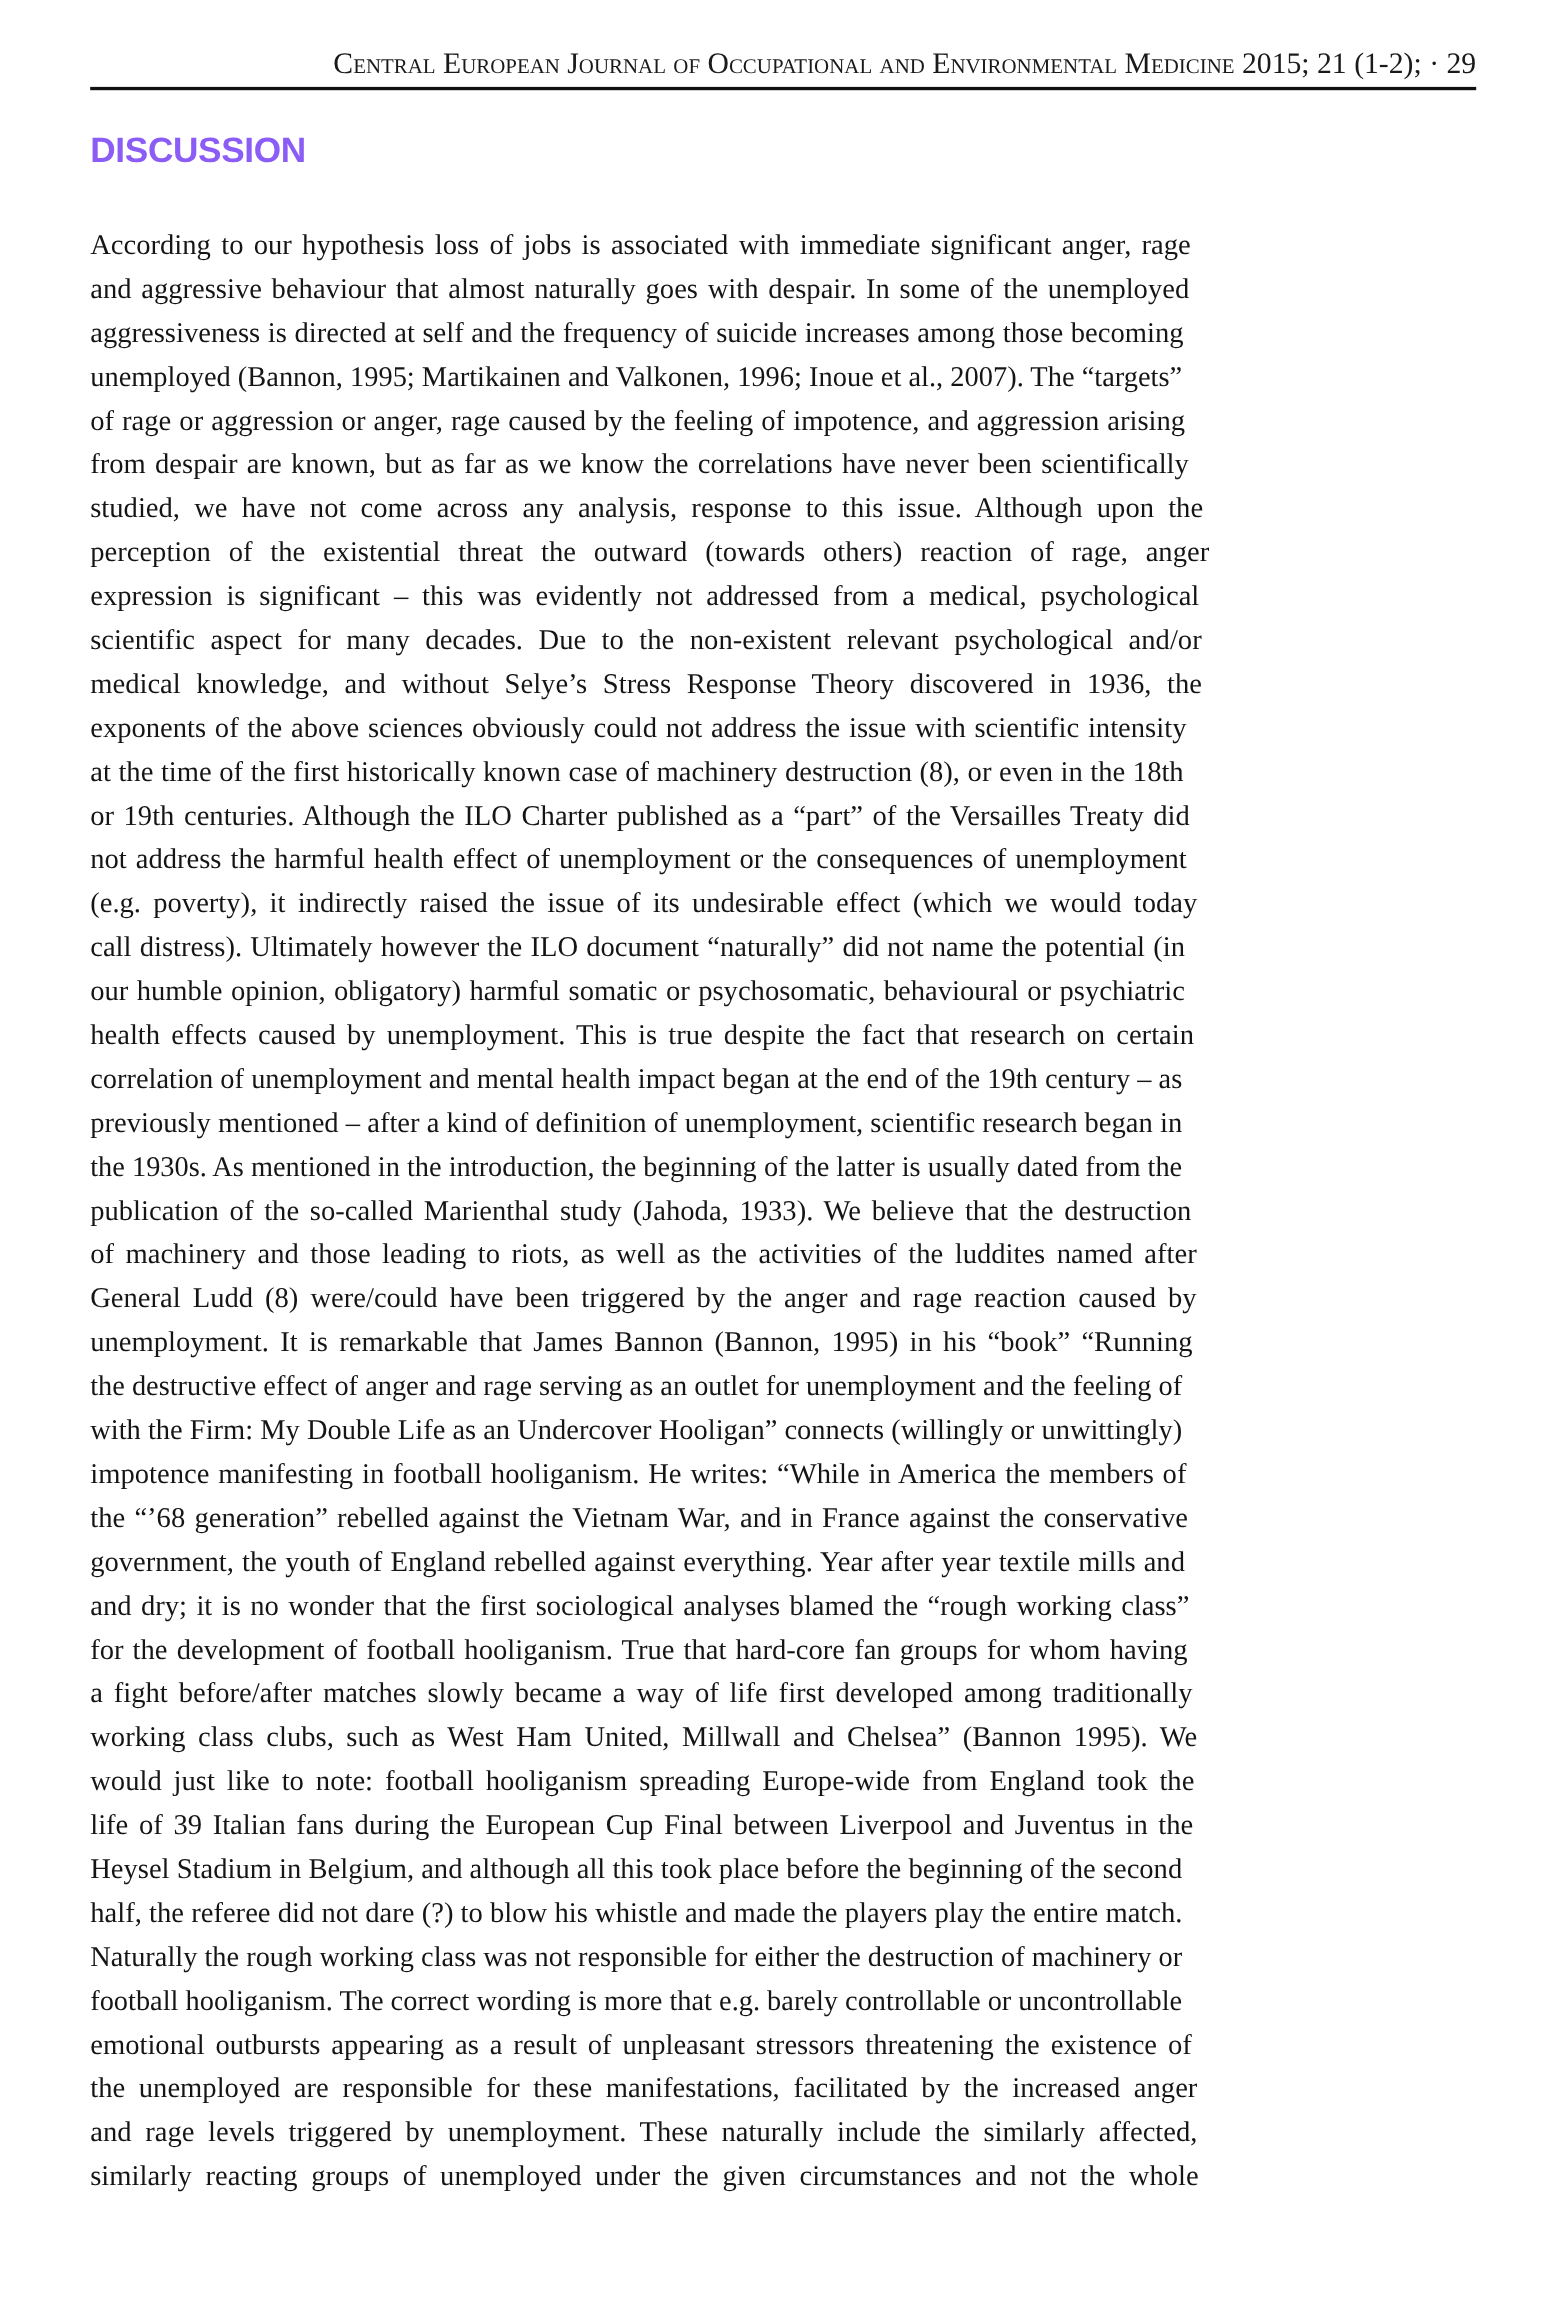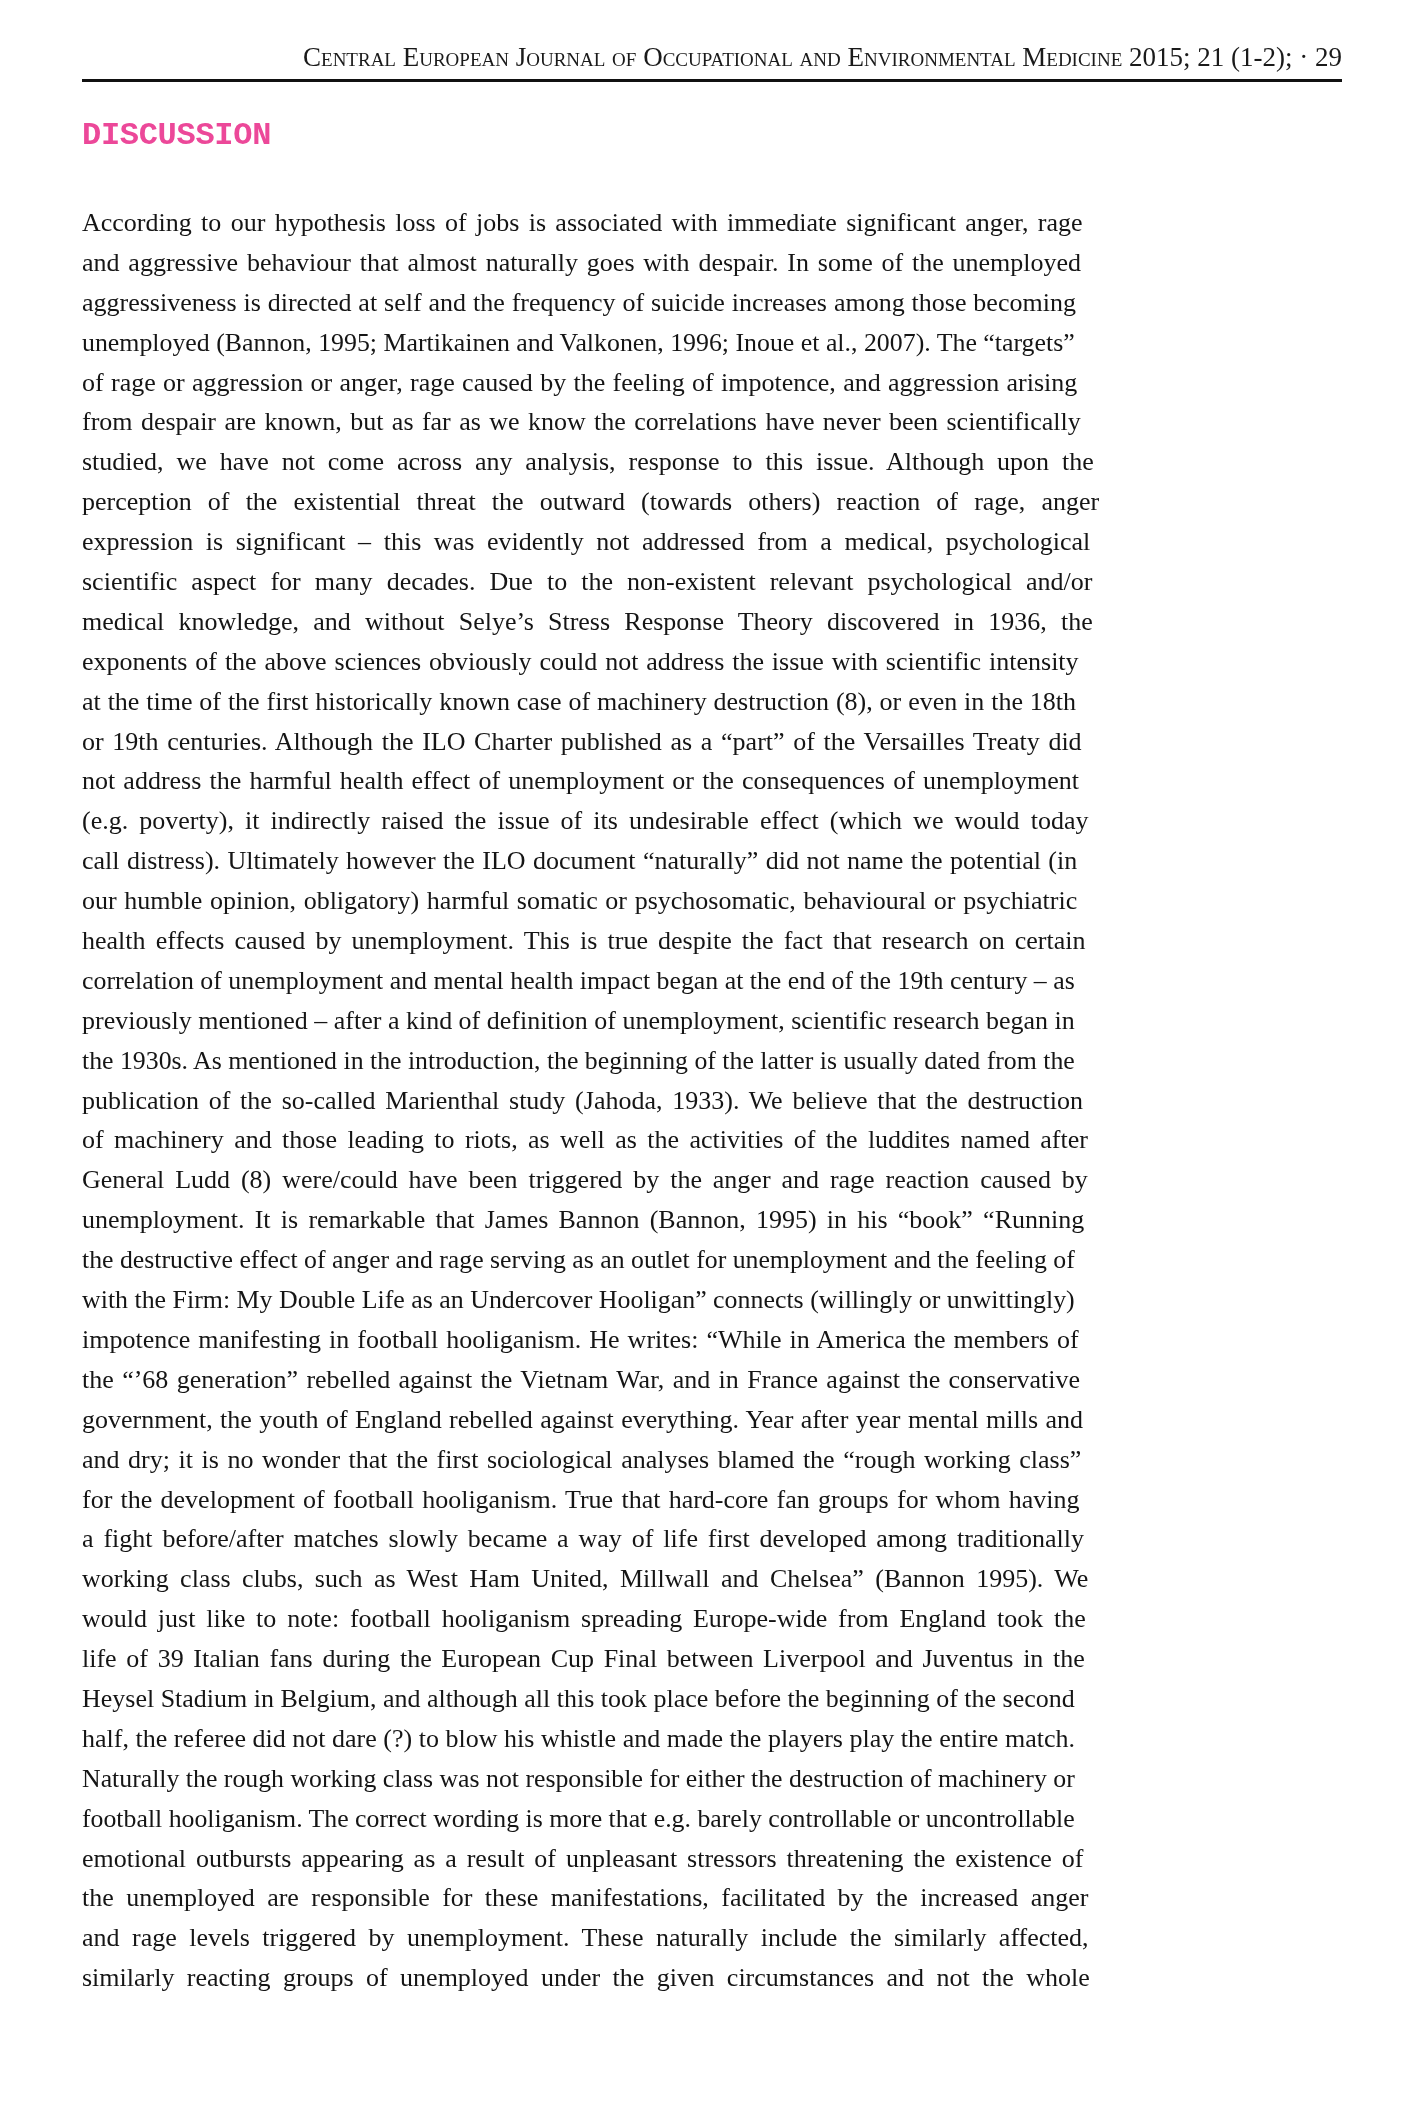--- a/index.html
+++ b/index.html
@@ -7,22 +7,22 @@
   .page { position: absolute; left: 0; top: 0; width: 1415px; height: 2104px; background: #ffffff; }
   .running-head {
     position: absolute; left: 82px; width: 1260px; top: 40px; height: 34px;
     text-align: right; white-space: nowrap;
     font-family: "Liberation Serif", "DejaVu Serif", serif;
     font-size: 27px; font-variant: small-caps; line-height: 34px; color: #1a1a1a;
   }
   .rule { position: absolute; left: 82px; width: 1260px; top: 79px; height: 3px; background: #111111; }
   .heading {
     position: absolute; left: 82px; top: 116px; margin: 0;
-    font-family: Liberation Mono, monospace;
-    font-weight: bold; font-size: 32px; line-height: 40px; letter-spacing: -0.3px; color: #ec4899;
+    font-family: Liberation Sans, sans-serif;
+    font-weight: bold; font-size: 32px; line-height: 40px; letter-spacing: -0.3px; color: #8b5cf6;
   }
   .body {
     position: absolute; left: 82px; top: 203px; width: 1260px;
     font-family: "Liberation Serif", "DejaVu Serif", serif;
     font-size: 26px; color: #151515;
   }
   .line { height: 39.9px; line-height: 39.9px; width: 1260px; position: relative; overflow: visible; }
   .line .t { display: inline-block; white-space: nowrap; transform-origin: 0 50%; }
 </style>
 </head>
@@ -56,21 +56,21 @@
     <div class="line"><span class="t" style="transform: scaleX(0.999244);">previously mentioned – after a kind of definition of unemployment, scientific research began in</span></div>
     <div class="line"><span class="t" style="transform: scaleX(0.991919);">the 1930s. As mentioned in the introduction, the beginning of the latter is usually dated from the</span></div>
     <div class="line"><span class="t" style="word-spacing: 3.24479px;">publication of the so-called Marienthal study (Jahoda, 1933). We believe that the destruction</span></div>
     <div class="line"><span class="t" style="word-spacing: 3.89258px;">of machinery and those leading to riots, as well as the activities of the luddites named after</span></div>
     <div class="line"><span class="t" style="word-spacing: 4.39621px;">General Ludd (8) were/could have been triggered by the anger and rage reaction caused by</span></div>
     <div class="line"><span class="t" style="word-spacing: 3.72786px;">unemployment. It is remarkable that James Bannon (Bannon, 1995) in his “book” “Running</span></div>
     <div class="line"><span class="t" style="transform: scaleX(0.99115);">the destructive effect of anger and rage serving as an outlet for unemployment and the feeling of</span></div>
     <div class="line"><span class="t" style="transform: scaleX(0.995531);">with the Firm: My Double Life as an Undercover Hooligan” connects (willingly or unwittingly)</span></div>
     <div class="line"><span class="t" style="word-spacing: 1.51953px;">impotence manifesting in football hooliganism. He writes: “While in America the members of</span></div>
     <div class="line"><span class="t" style="word-spacing: 1.89663px;">the “’68 generation” rebelled against the Vietnam War, and in France against the conservative</span></div>
-    <div class="line"><span class="t" style="word-spacing: 0.913462px;">government, the youth of England rebelled against everything. Year after year mental mills and</span></div>
+    <div class="line"><span class="t" style="word-spacing: 0.913462px;">government, the youth of England rebelled against everything. Year after year textile mills and</span></div>
     <div class="line"><span class="t" style="word-spacing: 2.06979px;">and dry; it is no wonder that the first sociological analyses blamed the “rough working class”</span></div>
     <div class="line"><span class="t" style="word-spacing: 1.7512px;">for the development of football hooliganism. True that hard-core fan groups for whom having</span></div>
     <div class="line"><span class="t" style="word-spacing: 3.38702px;">a fight before/after matches slowly became a way of life first developed among traditionally</span></div>
     <div class="line"><span class="t" style="word-spacing: 4.92909px;">working class clubs, such as West Ham United, Millwall and Chelsea” (Bannon 1995). We</span></div>
     <div class="line"><span class="t" style="word-spacing: 4.33724px;">would just like to note: football hooliganism spreading Europe-wide from England took the</span></div>
     <div class="line"><span class="t" style="word-spacing: 3.16979px;">life of 39 Italian fans during the European Cup Final between Liverpool and Juventus in the</span></div>
     <div class="line"><span class="t" style="transform: scaleX(0.999157);">Heysel Stadium in Belgium, and although all this took place before the beginning of the second</span></div>
     <div class="line"><span class="t" style="word-spacing: 0.0538194px;">half, the referee did not dare (?) to blow his whistle and made the players play the entire match.</span></div>
     <div class="line"><span class="t" style="transform: scaleX(0.992004);">Naturally the rough working class was not responsible for either the destruction of machinery or</span></div>
     <div class="line"><span class="t" style="transform: scaleX(0.991784);">football hooliganism.  The correct wording is more that e.g. barely controllable or uncontrollable</span></div>

